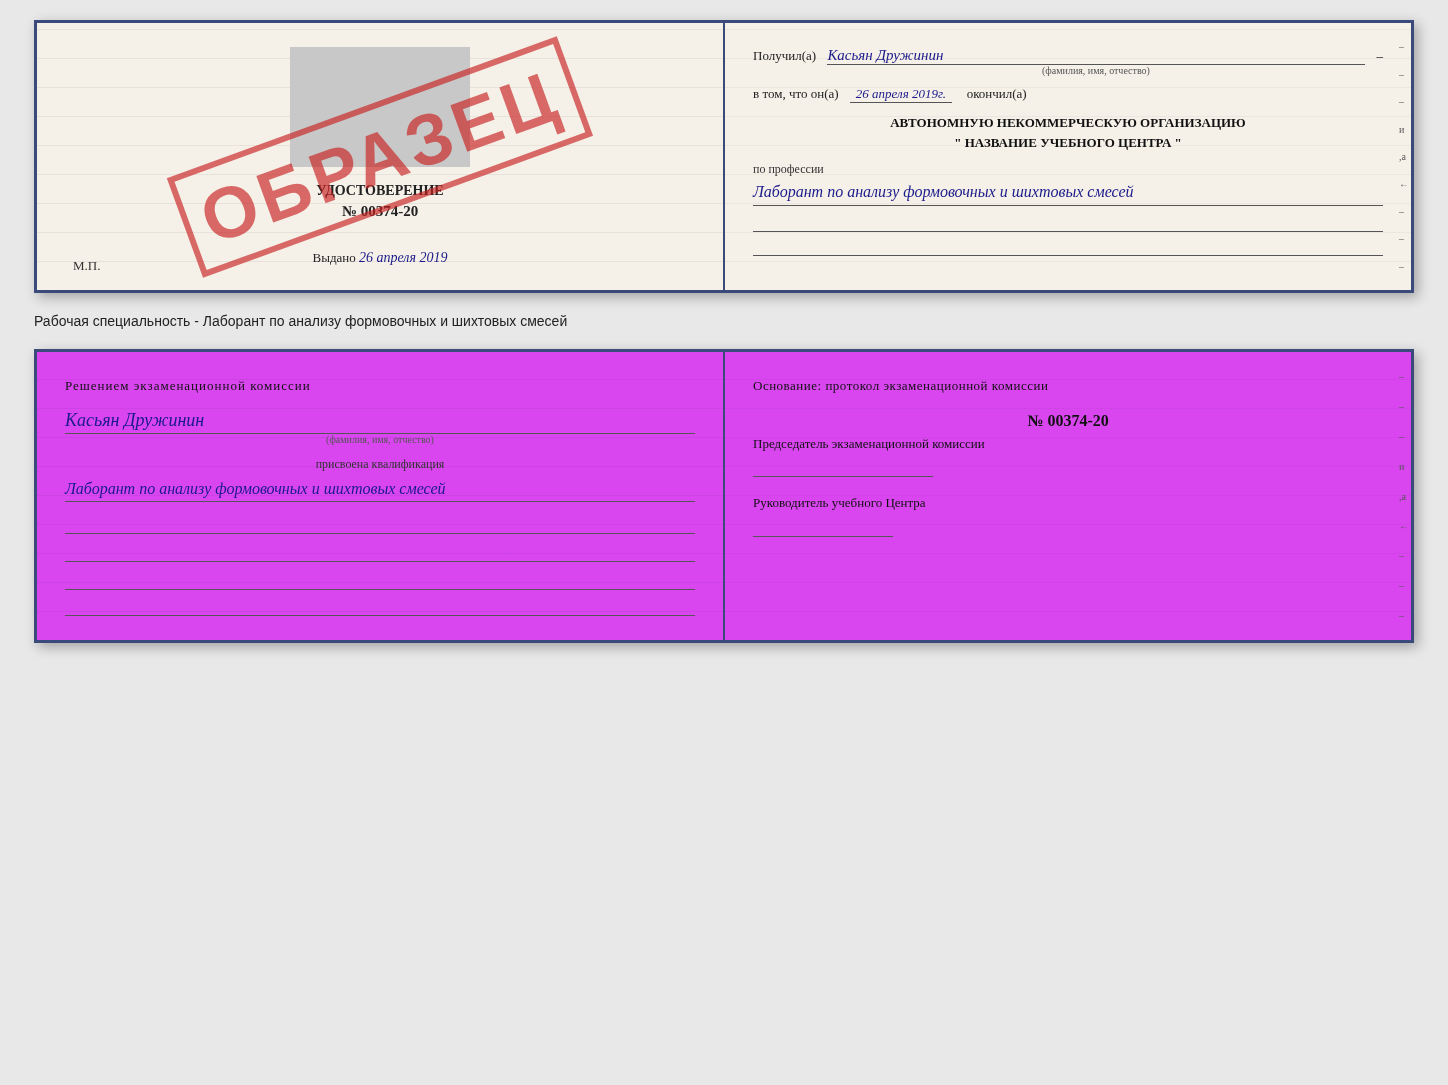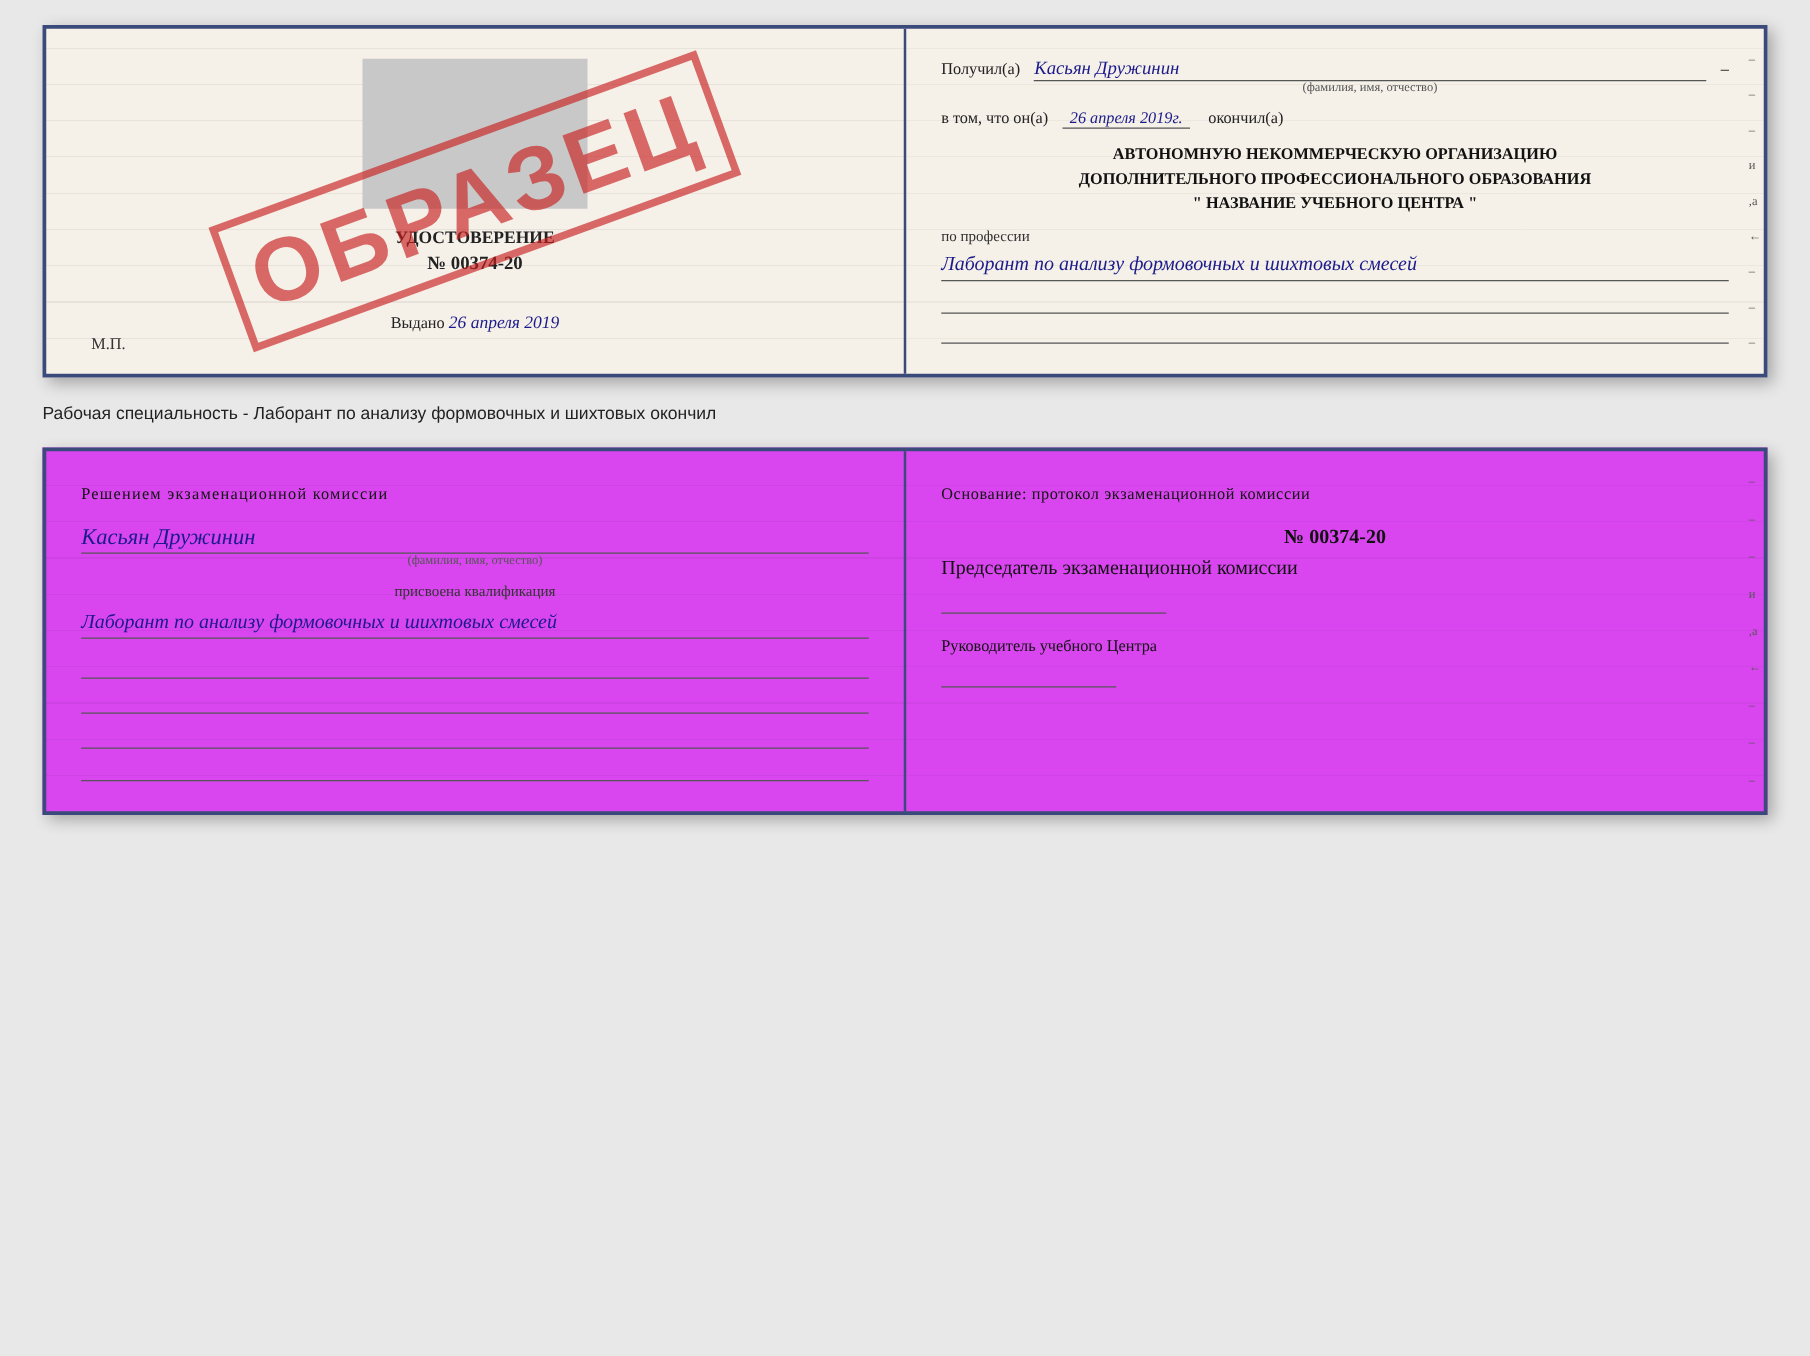--- a/index.html
+++ b/index.html
@@ -357,21 +357,21 @@
       margin-bottom: 16px;
     }
 
     .qual-protocol-date .handwritten-date {
       font-family: 'Segoe UI', cursive;
       font-style: italic;
       color: #1a1a8a;
     }
 
     .qual-chairman {
-      font-size: 16px;
+      font-size: 13px;
       color: #111;
       margin-bottom: 4px;
       line-height: 1.5;
     }
 
     .qual-sign-line {
       border-bottom: 1px solid #555;
       width: 180px;
       height: 20px;
       margin: 4px 0 16px 0;
@@ -440,21 +440,20 @@
       </div>
 
       <div class="cert-right-row" style="margin-top:8px;">
         <span class="label">в том, что он(а)</span>&nbsp;
         <span class="handwritten-date">26 апреля 2019г.</span>&nbsp;&nbsp;
         <span class="label">окончил(а)</span>
       </div>
 
       <div class="cert-right-block">
         <div>АВТОНОМНУЮ НЕКОММЕРЧЕСКУЮ ОРГАНИЗАЦИЮ</div>
-        <div>ДОПОЛНИТЕЛЬНОГО ПРОФЕССИОНАЛЬНОГО ОБРАЗОВАНИЯ</div>
         <div>"  НАЗВАНИЕ УЧЕБНОГО ЦЕНТРА  "</div>
       </div>
 
       <div style="margin-top: 8px;">
         <div class="cert-profession-label">по профессии</div>
         <span class="cert-profession-handwritten">Лаборант по анализу формовочных и шихтовых смесей</span>
       </div>
 
       <div class="cert-right-lines">
         <div class="cert-right-line"></div>
@@ -469,21 +468,21 @@
         <span>,а</span>
         <span>←</span>
         <span>–</span>
         <span>–</span>
         <span>–</span>
       </div>
     </div>
 
   </div>
 
-  <div class="specialty-text">Рабочая специальность - Лаборант по анализу формовочных и шихтовых окончил</div>
+  <div class="specialty-text">Рабочая специальность - Лаборант по анализу формовочных и шихтовых смесей</div>
 
   <div class="qual-book">
 
     <div class="qual-left">
 
       <div class="qual-heading">Решением экзаменационной комиссии</div>
 
       <div class="qual-name-line">
         <span class="qual-name-handwritten">Касьян Дружинин</span>
         <span class="qual-name-sub">(фамилия, имя, отчество)</span>

